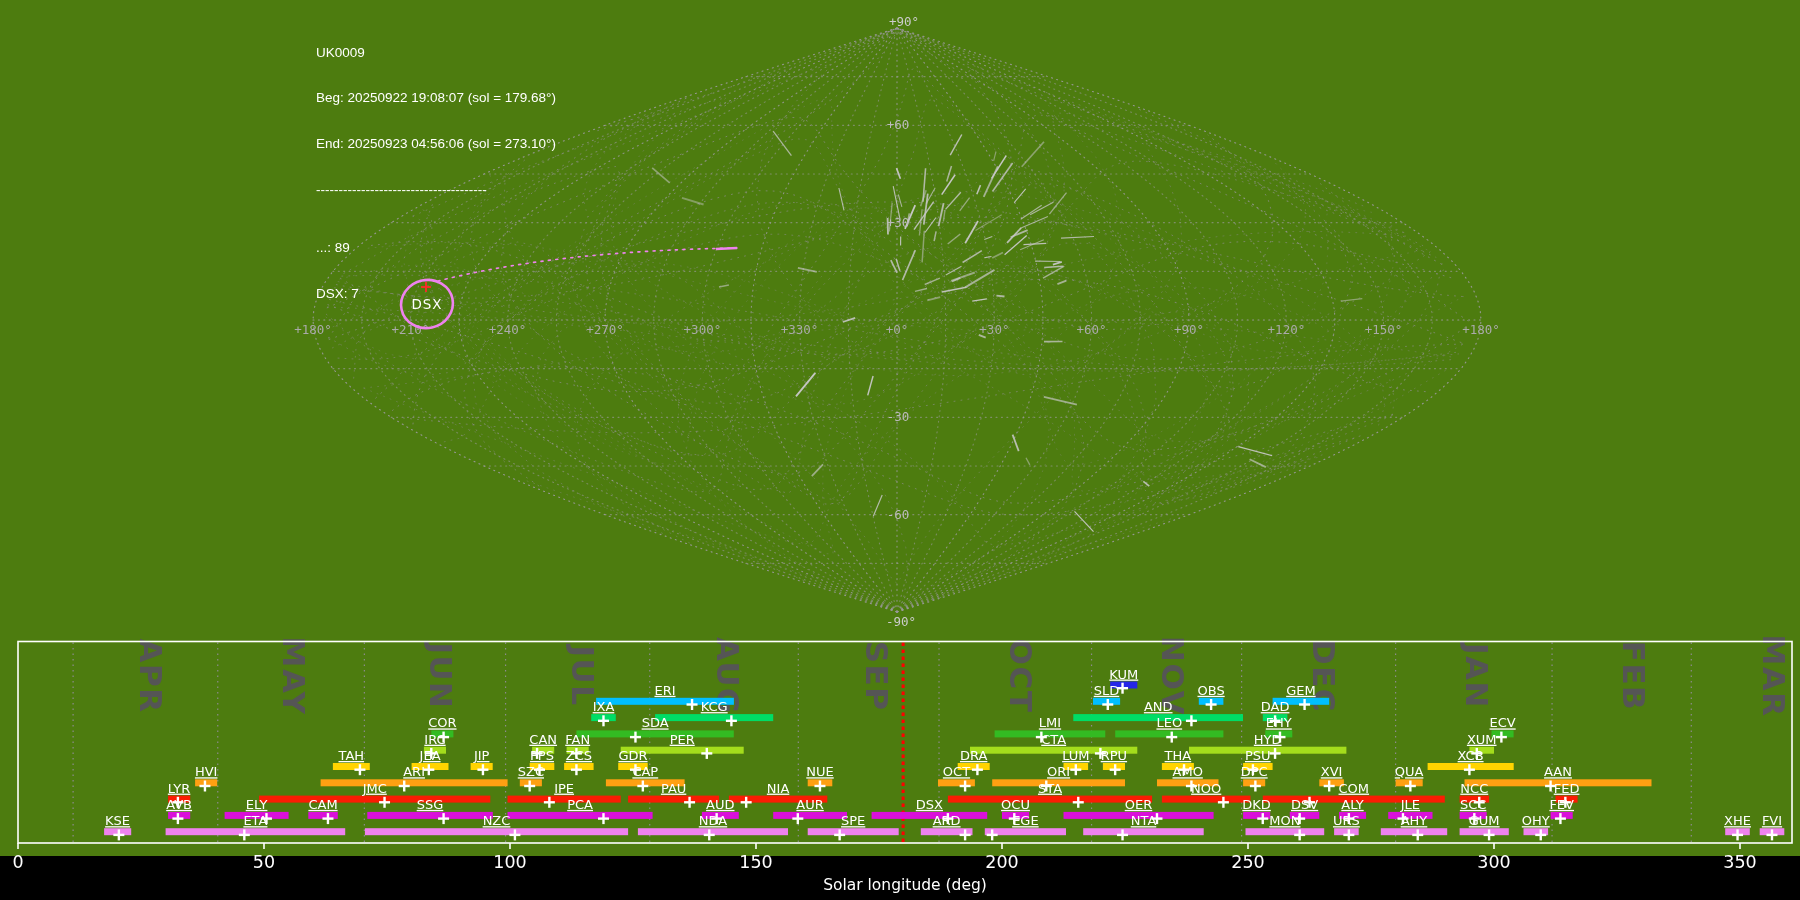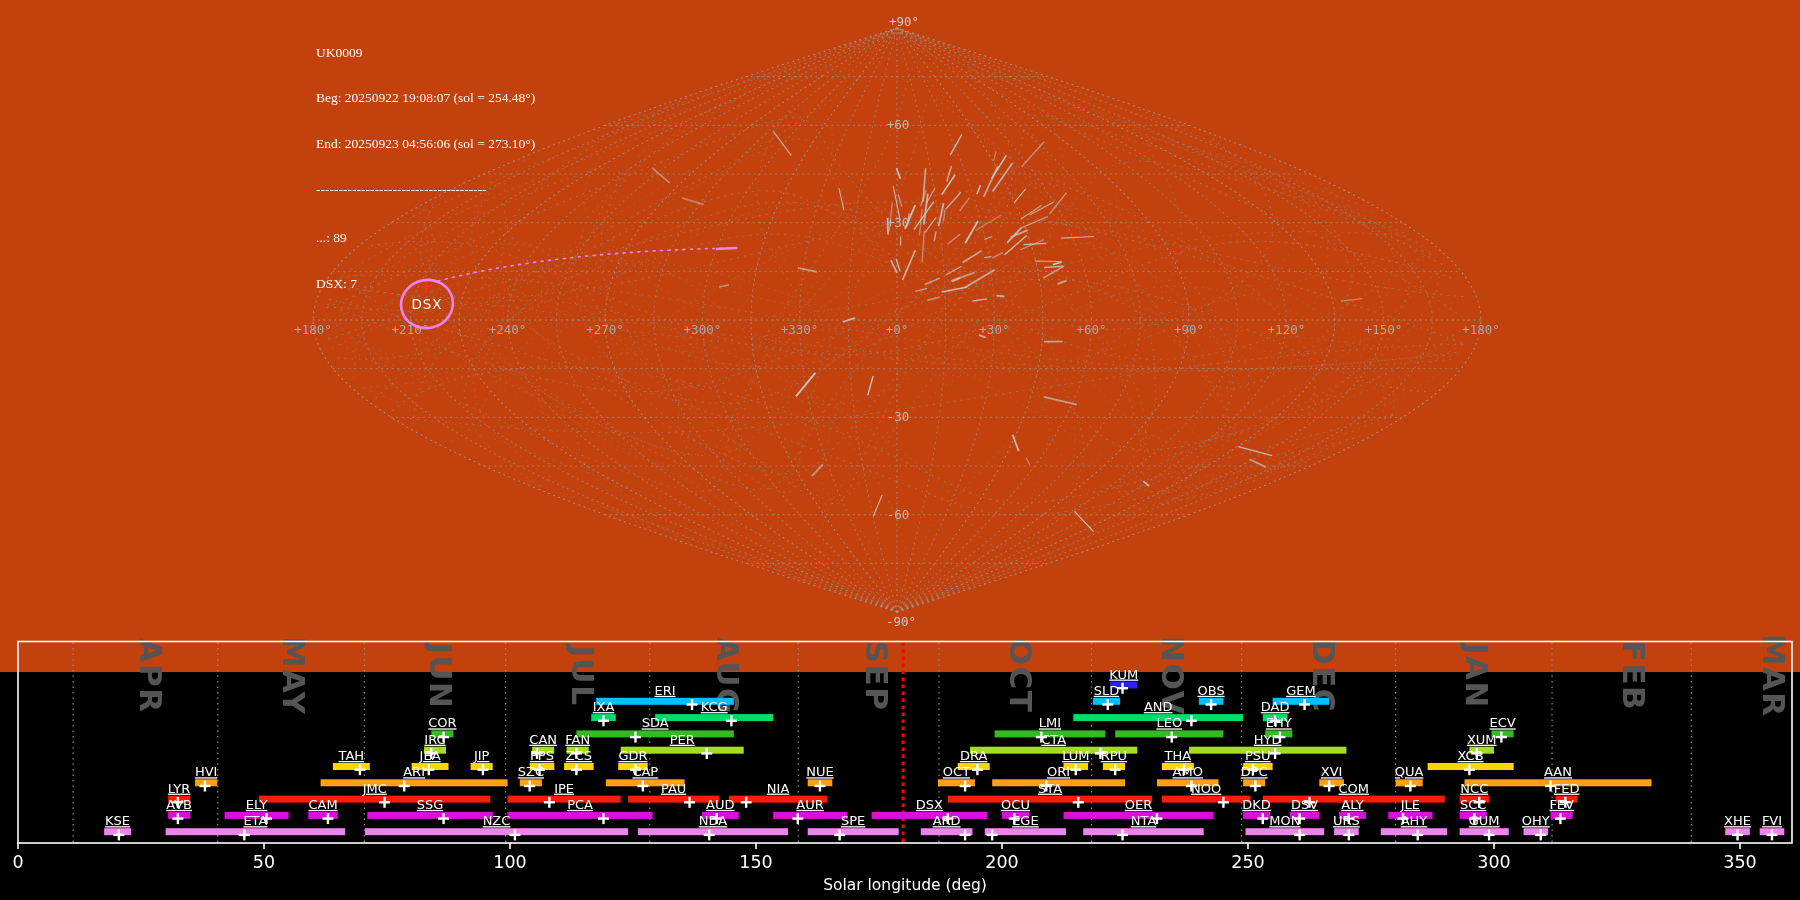--- a/index.html
+++ b/index.html
@@ -1,19 +1,19 @@
 <!DOCTYPE html>
 <html><head>
 <meta charset="utf-8">
 <style>
   html,body{margin:0;padding:0;background:#000;width:1800px;height:900px;overflow:hidden;}
-  .stage{position:relative;width:1800px;height:672px;background:#c2410c;font-family:"DejaVu Sans",sans-serif;}
-  .info-block{position:absolute;left:316px;top:14px;color:#fff;font-family:Liberation Serif, serif;
+  .stage{position:relative;width:1800px;height:856px;background:#4d7c0f;font-family:"DejaVu Sans",sans-serif;}
+  .info-block{position:absolute;left:316px;top:14px;color:#fff;font-family:Liberation Sans, sans-serif;
               font-size:13.5px;line-height:15.3px;white-space:pre;}
-  .info-block .cnt{margin-top:2px;}
+  .info-block .cnt{margin-top:12px;}
   svg{position:absolute;left:0;top:0;}
   text{font-family:"DejaVu Sans",sans-serif;}
   .mono{font-family:"DejaVu Sans Mono",monospace;}
 </style>
 </head>
 <body>
 
 <div class="stage">
 
   <svg id="skymap" width="1800" height="900" viewBox="0 0 1800 900">
@@ -801,20 +801,20 @@
         <line x1="1494" y1="843" x2="1494" y2="849" stroke="#ffffff" stroke-width="1.6"></line>
         <text x="1494" y="868" fill="#ffffff" font-size="17.5" text-anchor="middle">300</text>
         <line x1="1740" y1="843" x2="1740" y2="849" stroke="#ffffff" stroke-width="1.6"></line>
         <text x="1740" y="868" fill="#ffffff" font-size="17.5" text-anchor="middle">350</text>
         <text x="905" y="890" fill="#ffffff" font-size="15.5" text-anchor="middle">Solar longitude (deg)</text>
       </g>
     </svg>
 
   <div class="info-block">
     <div>UK0009</div>
-    <div>Beg: 20250922 19:08:07 (sol = 254.48°)</div>
+    <div>Beg: 20250922 19:08:07 (sol = 179.68°)</div>
     <div>End: 20250923 04:56:06 (sol = 273.10°)</div>
     <div>--------------------------------------</div>
     <div class="cnt">...: 89</div>
     <div>DSX: 7</div>
   </div>
 
 </div>
 
 </body></html>

